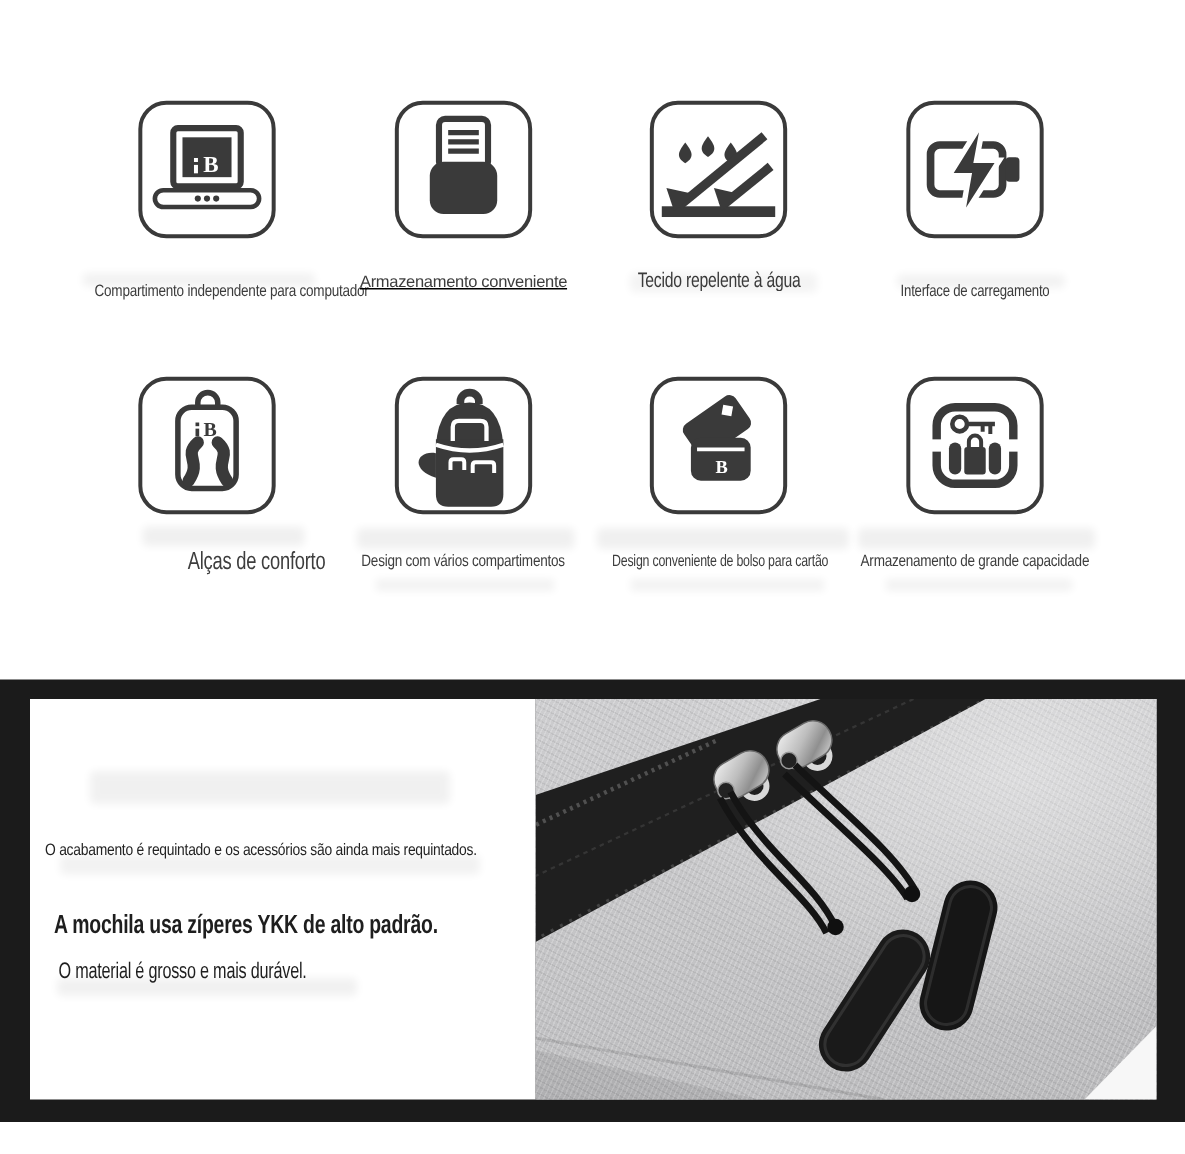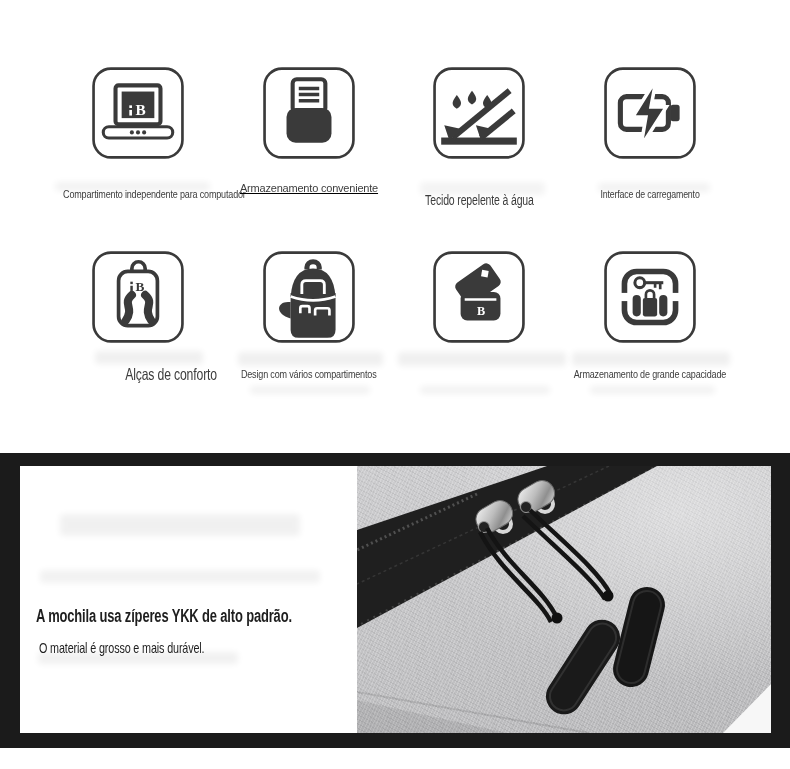--- a/index.html
+++ b/index.html
@@ -12,21 +12,21 @@
   .cell .box{width:94px;height:94px;margin:0 auto;}
   .cell svg{display:block;}
   .cap{color:#3d3d3d;font-weight:400;letter-spacing:-.2px;line-height:1.25;}
   .cap .sq{display:inline-block;white-space:nowrap;transform-origin:center;}
   .c1{left:43px;top:66px;}  .c2{left:214px;top:66px;text-decoration:underline;}
   .c3{left:384px;top:66px;} .c4{left:555px;top:66px;}
   .c5{left:43px;top:250px;} .c6{left:214px;top:250px;}
   .c7{left:384px;top:250px;}.c8{left:555px;top:250px;}
   .c1 .cap{margin-top:28px;font-size:11px;}
   .c2 .cap{margin-top:21px;font-size:11px;line-height:1.4;}
-  .c3 .cap{margin-top:32px;font-size:14px;}
+  .c3 .cap{margin-top:18px;font-size:14px;}
   .c4 .cap{margin-top:28px;font-size:11px;}
   .c5 .cap{margin-top:20px;font-size:16.5px;text-align:right;}
   .c6 .cap{margin-top:24px;font-size:11px;}
   .c7 .cap{margin-top:24px;font-size:11px;}
   .c8 .cap{margin-top:24px;font-size:11px;}
   .sx72{transform:scaleX(.72);} .sx74{transform:scaleX(.74);} .sx75{transform:scaleX(.75);}
   .sx80{transform:scaleX(.80);} .sx82{transform:scaleX(.82);} .sx84{transform:scaleX(.84);}
 
   
   .ghost{position:absolute;background:#000;opacity:.05;filter:blur(3px);border-radius:3px;pointer-events:none;}
@@ -156,20 +156,21 @@
           <rect x="2.5" y="2.5" width="87" height="87" rx="17" fill="#fff" stroke="#3a3a3a" stroke-width="2.6"></rect>
           <g transform="rotate(-35 44 33)">
             <rect x="24" y="21" width="41" height="26" rx="5" fill="#3a3a3a"></rect>
             <rect x="53" y="26" width="6.5" height="6.5" transform="rotate(45 56 29)" fill="#fff"></rect>
           </g>
           <rect x="28" y="41" width="39" height="28" rx="6.5" fill="#3a3a3a"></rect>
           <path d="M32 48.5 H63" stroke="#fff" stroke-width="2.4"></path>
           <text x="48" y="64" text-anchor="middle" font-family="Liberation Serif" ,serif="" font-weight="bold" font-size="12" fill="#fff">B</text>
         </svg>
       </div>
+      <div class="cap"><span class="sq sx75">Design conveniente de bolso para cartão</span></div>
     </div>
 
     <div class="cell c8">
       <div class="box">
         <svg width="94" height="94" viewBox="0 0 92 92">
           <rect x="2.5" y="2.5" width="87" height="87" rx="17" fill="#fff" stroke="#3a3a3a" stroke-width="2.6"></rect>
           <rect x="21" y="21" width="50" height="50" rx="12" fill="none" stroke="#3a3a3a" stroke-width="5.5"></rect>
           <rect x="15" y="42" width="10" height="8" fill="#fff"></rect>
           <rect x="67" y="42" width="10" height="8" fill="#fff"></rect>
           <circle cx="36" cy="32" r="4.8" fill="none" stroke="#3a3a3a" stroke-width="3"></circle>
@@ -194,20 +195,21 @@
     <div class="ghost" style="left:420px;top:386px;width:130px;height:8px;"></div>
     <div class="ghost" style="left:572px;top:352px;width:158px;height:14px;opacity:.06"></div>
     <div class="ghost" style="left:590px;top:386px;width:125px;height:8px;"></div>
   </section>
 
   <section class="hero">
     <div class="panel">
       <div class="ghost" style="left:40px;top:48px;width:240px;height:22px;opacity:.055"></div>
       <div class="ghost" style="left:20px;top:104px;width:280px;height:13px;opacity:.05"></div>
       <div class="ghost" style="left:18px;top:186px;width:200px;height:12px;opacity:.055"></div>
+      <p class="line l1"><span class="sq sx84">O acabamento é requintado e os acessórios são ainda mais requintados.</span></p>
       <p class="line l2"><span class="sq sx74">A mochila usa zíperes YKK de alto padrão.</span></p>
       <p class="line l3"><span class="sq sx72">O material é grosso e mais durável.</span></p>
     </div>
 
     <div class="photo">
       <svg width="414" height="267" viewBox="0 0 414 267">
         <defs>
           <linearGradient id="metal" x1="0" y1="0" x2="1" y2="1">
             <stop offset="0" stop-color="#f4f4f4"></stop>
             <stop offset="0.45" stop-color="#bdbdbd"></stop>

